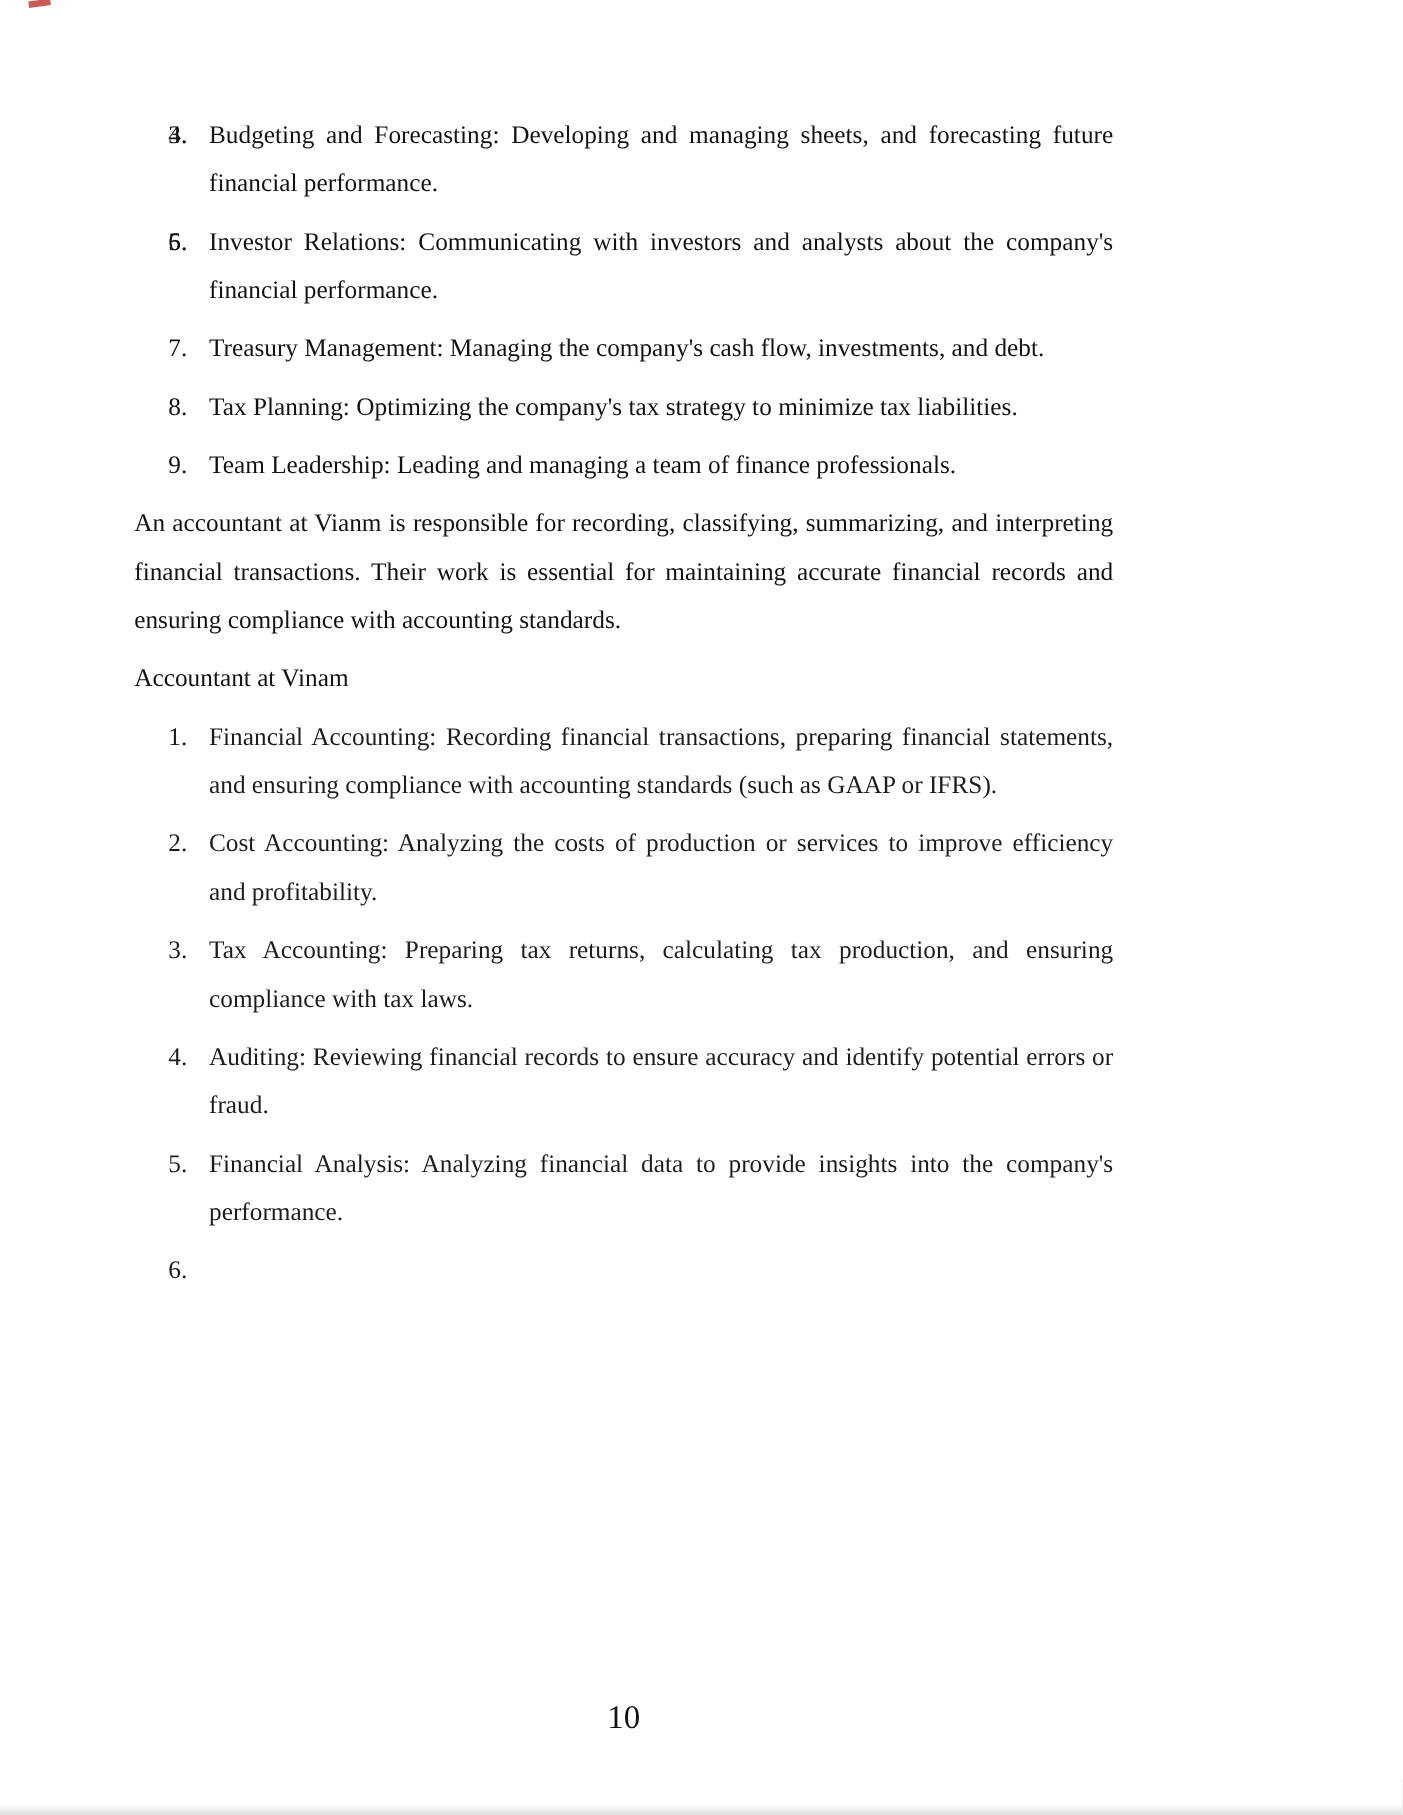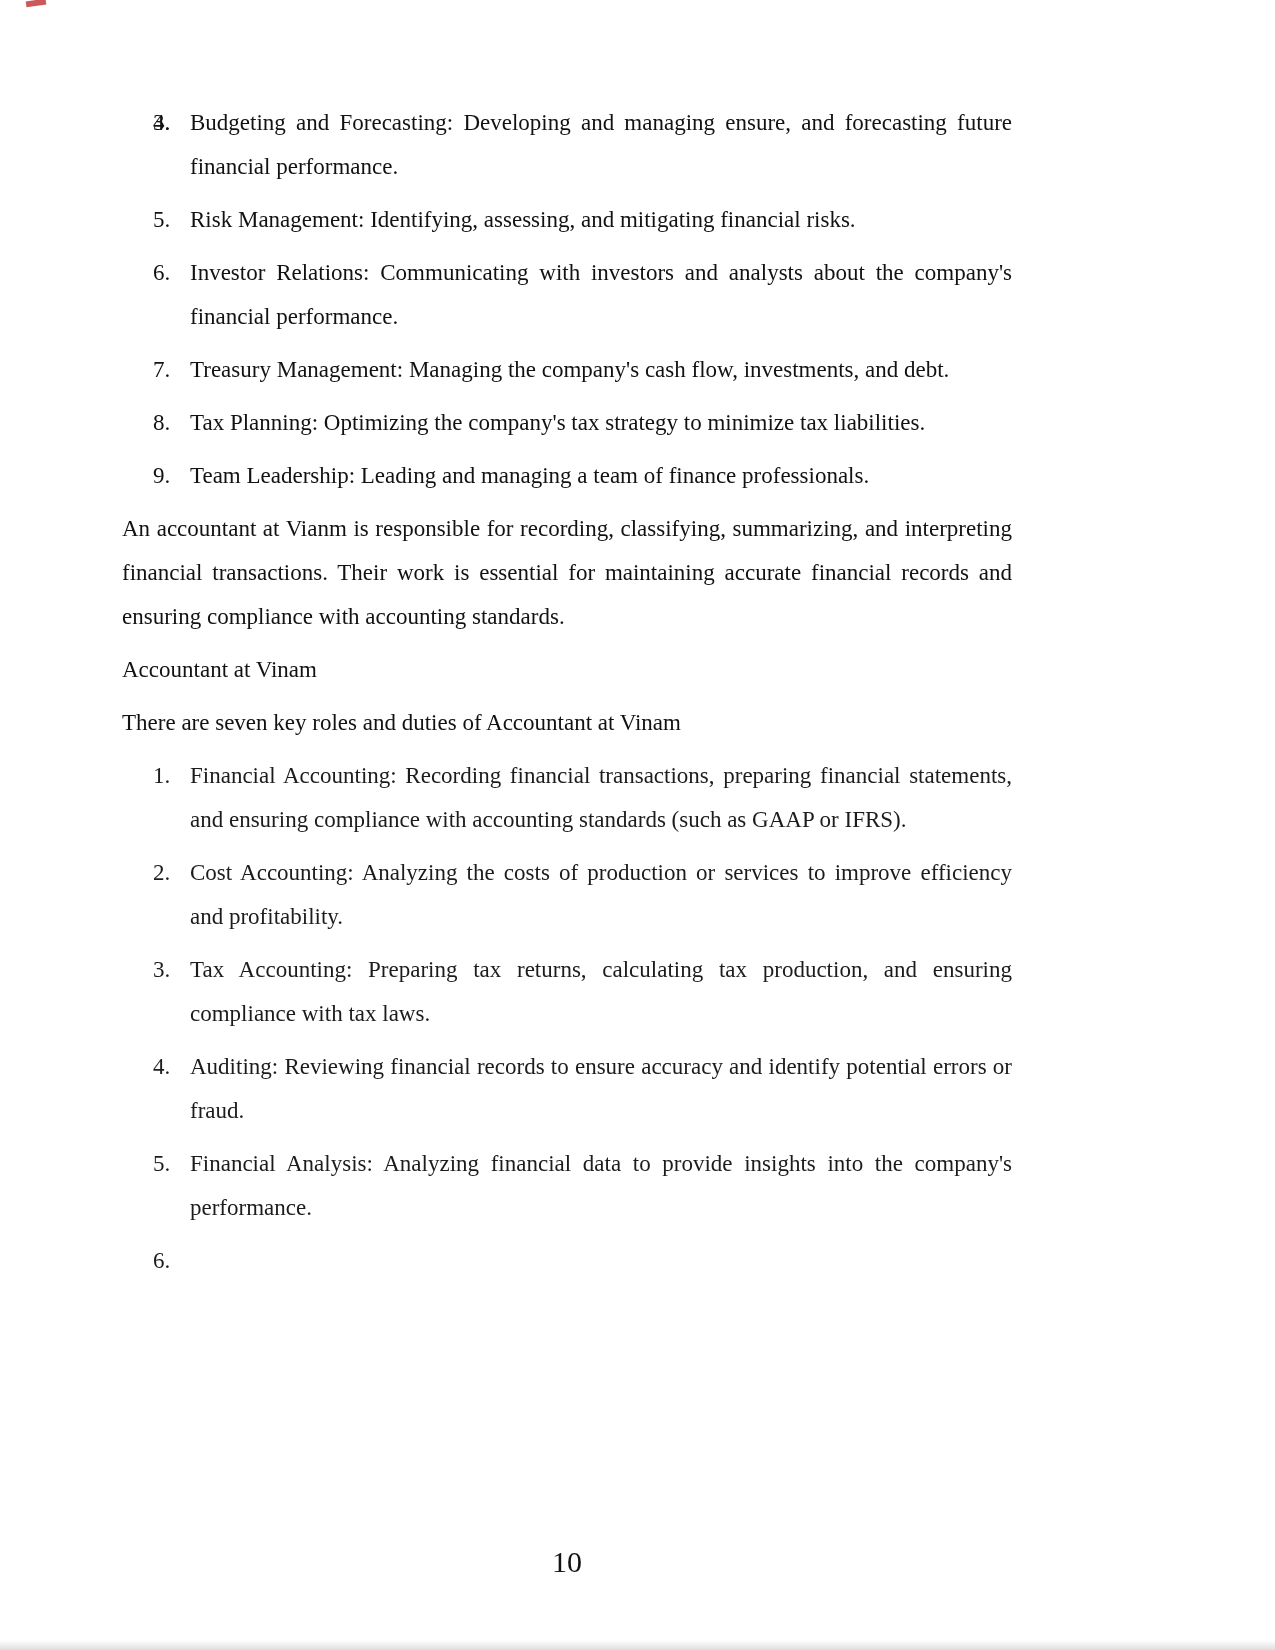--- a/index.html
+++ b/index.html
@@ -81,33 +81,32 @@
 <body>
 
 <div class="page">
 
   <div class="red-mark"></div>
 
   <div class="content">
 
     <ol class="doc-list">
         <li><span class="num">3.</span></li>
-        <li><span class="num">4.</span><span>Budgeting and Forecasting: Developing and managing ensure, and forecasting future financial performance.</span></li>
-        <li><span class="num">5.</span><span>Risk Management: Identifying, assessing, and mitigating financial risks.</span></li>
+        <li><span class="num">4.</span><span>Budgeting and Forecasting: Developing and managing sheets, and forecasting future financial performance.</span></li>
+        <li><span class="num">5.</span></li>
         <li><span class="num">6.</span><span>Investor Relations: Communicating with investors and analysts about the company's financial performance.</span></li>
         <li><span class="num">7.</span><span>Treasury Management: Managing the company's cash flow, investments, and debt.</span></li>
         <li><span class="num">8.</span><span>Tax Planning: Optimizing the company's tax strategy to minimize tax liabilities.</span></li>
         <li><span class="num">9.</span><span>Team Leadership: Leading and managing a team of finance professionals.</span></li>
       </ol>
 
     <p class="para justified">An accountant at Vianm is responsible for recording, classifying, summarizing, and interpreting financial transactions. Their work is essential for maintaining accurate financial records and ensuring compliance with accounting standards.</p>
 
     <p class="para">Accountant at Vinam</p>
 
-    <p class="para">There are seven key roles and duties of Accountant at Vinam</p>
 
     <ol class="doc-list second-list">
         <li><span class="num">1.</span><span>Financial Accounting: Recording financial transactions, preparing financial statements, and ensuring compliance with accounting standards (such as GAAP or IFRS).</span></li>
         <li><span class="num">2.</span><span>Cost Accounting: Analyzing the costs of production or services to improve efficiency and profitability.</span></li>
         <li><span class="num">3.</span><span>Tax Accounting: Preparing tax returns, calculating tax production, and ensuring compliance with tax laws.</span></li>
         <li><span class="num">4.</span><span>Auditing: Reviewing financial records to ensure accuracy and identify potential errors or fraud.</span></li>
         <li><span class="num">5.</span><span>Financial Analysis: Analyzing financial data to provide insights into the company's performance.</span></li>
         <li><span class="num">6.</span></li>
       </ol>
 

